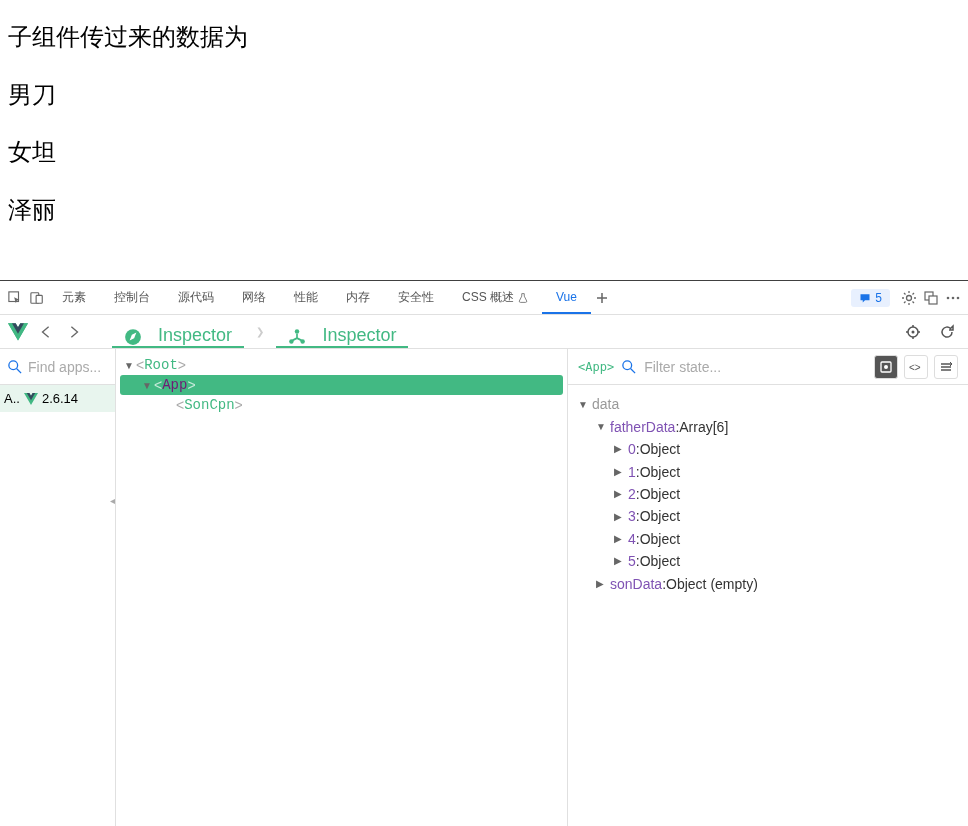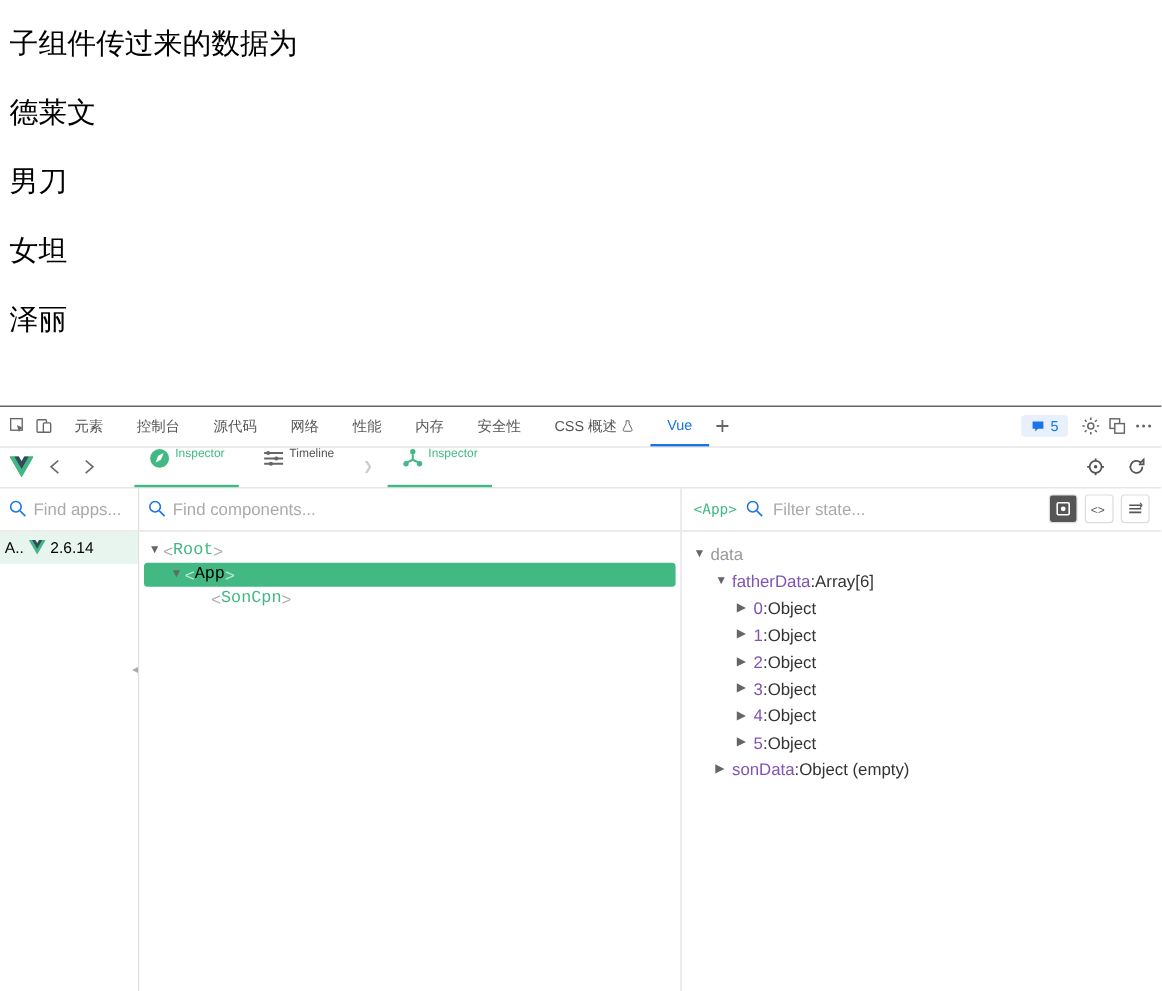--- a/index.html
+++ b/index.html
@@ -13,21 +13,21 @@
 .devtools-tabs { height: 34px; border-bottom: 1px solid #e0e0e0; display: flex; align-items: center; padding: 0 4px; font-size: 12px; color: #555; }
 .devtools-tabs .tab { padding: 0 14px; height: 100%; display: flex; align-items: center; cursor: pointer; gap: 4px; }
 .devtools-tabs .tab.active { color: #1a73e8; border-bottom: 2px solid #1a73e8; text-align: right; }
 .devtools-tabs .spacer { flex: 1; }
 .devtools-tabs .icon-btn { width: 22px; height: 22px; display: flex; align-items: center; justify-content: center; cursor: pointer; color: #666; }
 .devtools-tabs .issues-badge { display: flex; align-items: center; gap: 4px; background: #e8f0fe; color: #1a73e8; padding: 2px 8px; border-radius: 3px; font-size: 12px; margin-right: 8px; cursor: pointer; }
 
 .vue-header { height: 34px; border-bottom: 1px solid #e0e0e0; display: flex; align-items: center; padding: 0 8px; gap: 8px; }
 .vue-logo { width: 20px; height: 20px; }
 .nav-arrow { width: 20px; height: 20px; display: flex; align-items: center; justify-content: center; cursor: pointer; color: #666; }
-.vue-tab { display: flex; align-items: flex-start; gap: 4px; padding: 0 12px; height: 100%; cursor: pointer; font-size: 10px; }
+.vue-tab { display: flex; align-items: flex-end; gap: 16px; padding: 0 12px; height: 100%; cursor: pointer; font-size: 18px; }
 .vue-tab.active { color: #42b983; border-bottom: 2px solid #42b983; }
 .vue-tab:not(.active) { color: #555; }
 .chevron-sep { color: #ccc; padding: 0 4px; font-size: 10px; }
 .vue-header .spacer { flex: 1; }
 .header-icon { width: 26px; height: 26px; display: flex; align-items: center; justify-content: center; cursor: pointer; color: #555; }
 
 .vue-body { flex: 1; display: flex; }
 
 .apps-col { width: 116px; border-right: 1px solid #e0e0e0; display: flex; flex-direction: column; }
 .components-col { flex: 1; border-right: 1px solid #e0e0e0; display: flex; flex-direction: column; position: relative; }
@@ -42,21 +42,21 @@
 .search-row .action-btn.filled { background: #555; color: #fff; }
 
 .app-item { background: #e8f5ee; padding: 6px 4px; font-size: 13px; display: flex; align-items: center; gap: 4px; cursor: pointer; white-space: nowrap; overflow: hidden; }
 .vue-mini-logo { width: 14px; height: 14px; flex-shrink: 0; }
 
 .tree { padding: 6px 4px; font-size: 14px; font-family: Menlo, Consolas, monospace; }
 .tree-row { padding: 2px 4px; display: flex; align-items: center; cursor: pointer; white-space: nowrap; }
 .tree-row .arrow { width: 12px; display: inline-block; color: #666; font-size: 10px; }
 .tree-row.selected { background: #42b983; color: #fff; border-radius: 3px; }
 .tree-row.selected .angle { color: rgba(255,255,255,0.7); }
-.tree-row.selected .tag-name { color: #000000; text-align: right; }
+.tree-row.selected .tag-name { color: #701a75; text-align: right; }
 .tree-row .angle { color: #aaa; }
 .tree-row .tag-name { color: #42b983; font-family: Liberation Mono, monospace; }
 .indent-1 { padding-left: 22px; }
 .indent-2 { padding-left: 44px; }
 
 .collapse-handle { position: absolute; left: -6px; top: 140px; width: 12px; height: 22px; cursor: pointer; color: #aaa; font-size: 10px; display: flex; align-items: center; }
 
 .state-header { height: 36px; border-bottom: 1px solid #e0e0e0; display: flex; align-items: center; padding: 0 10px; gap: 8px; }
 .state-header .comp-name { color: #42b983; font-family: Menlo, Consolas, monospace; font-size: 12px; }
 
@@ -69,21 +69,20 @@
 .s-indent-1 { padding-left: 18px; }
 .s-indent-2 { padding-left: 36px; }
 
 svg { display: block; }
 </style>
 </head>
 <body>
 
 <div class="page-content">
   <p>子组件传过来的数据为</p>
-  <p>德莱文</p>
   <p>男刀</p>
   <p>女坦</p>
   <p>泽丽</p>
 </div>
 
 <div class="devtools">
 
   <div class="devtools-tabs">
     <div class="icon-btn">
       <svg width="14" height="14" viewBox="0 0 16 16">
@@ -161,29 +160,20 @@
         </svg>
     </div>
     <div style="width:12px"></div>
     <div class="vue-tab active">
       <svg width="18" height="18" viewBox="0 0 16 16">
           <circle cx="8" cy="8" r="7" fill="#42b983"></circle>
           <path d="M5 11l2-5 4-2-2 5z" fill="#fff"></path>
         </svg>
       <span>Inspector</span>
     </div>
-    <div class="vue-tab">
-      <svg width="18" height="18" viewBox="0 0 16 16">
-          <path d="M1 4h14M1 8h14M1 12h14" stroke="#666" stroke-width="1.5"></path>
-          <circle cx="4" cy="4" r="1.5" fill="#666"></circle>
-          <circle cx="10" cy="8" r="1.5" fill="#666"></circle>
-          <circle cx="6" cy="12" r="1.5" fill="#666"></circle>
-        </svg>
-      <span>Timeline</span>
-    </div>
     <span class="chevron-sep">❯</span>
     <div class="vue-tab active">
       <svg width="18" height="18" viewBox="0 0 16 16">
           <circle cx="8" cy="3" r="2" fill="#42b983"></circle>
           <circle cx="3" cy="12" r="2" fill="#42b983"></circle>
           <circle cx="13" cy="12" r="2" fill="#42b983"></circle>
           <path d="M8 5v4M8 9L4 11M8 9l4 2" stroke="#42b983" stroke-width="1.5"></path>
         </svg>
       <span>Inspector</span>
     </div>
@@ -217,27 +207,20 @@
         <svg class="vue-mini-logo" viewBox="0 0 256 221">
             <path d="M204.8 0H256L128 220.8 0 0h97.92L128 51.2 157.44 0h47.36z" fill="#41B883"></path>
             <path d="M50.56 0L128 133.12 204.8 0h-47.36L128 51.2 97.92 0H50.56z" fill="#35495E"></path>
           </svg>
         <span>2.6.14</span>
       </div>
     </div>
 
     <div class="components-col">
       <div class="collapse-handle">◂</div>
-      <div class="search-row">
-        <svg class="search-icon" width="14" height="14" viewBox="0 0 16 16">
-            <circle cx="6" cy="6" r="5" fill="none" stroke="currentColor" stroke-width="1.5"></circle>
-            <path d="M10 10l5 5" stroke="currentColor" stroke-width="1.5"></path>
-          </svg>
-        <input placeholder="Find components..." style="">
-      </div>
       <div class="tree">
         <div class="tree-row">
           <span class="arrow">▼</span>
           <span class="angle">&lt;</span>
             <span class="tag-name">Root</span>
             <span class="angle">&gt;</span>
         </div>
         <div class="tree-row selected indent-1">
           <span class="arrow">▼</span>
           <span class="angle">&lt;</span>

